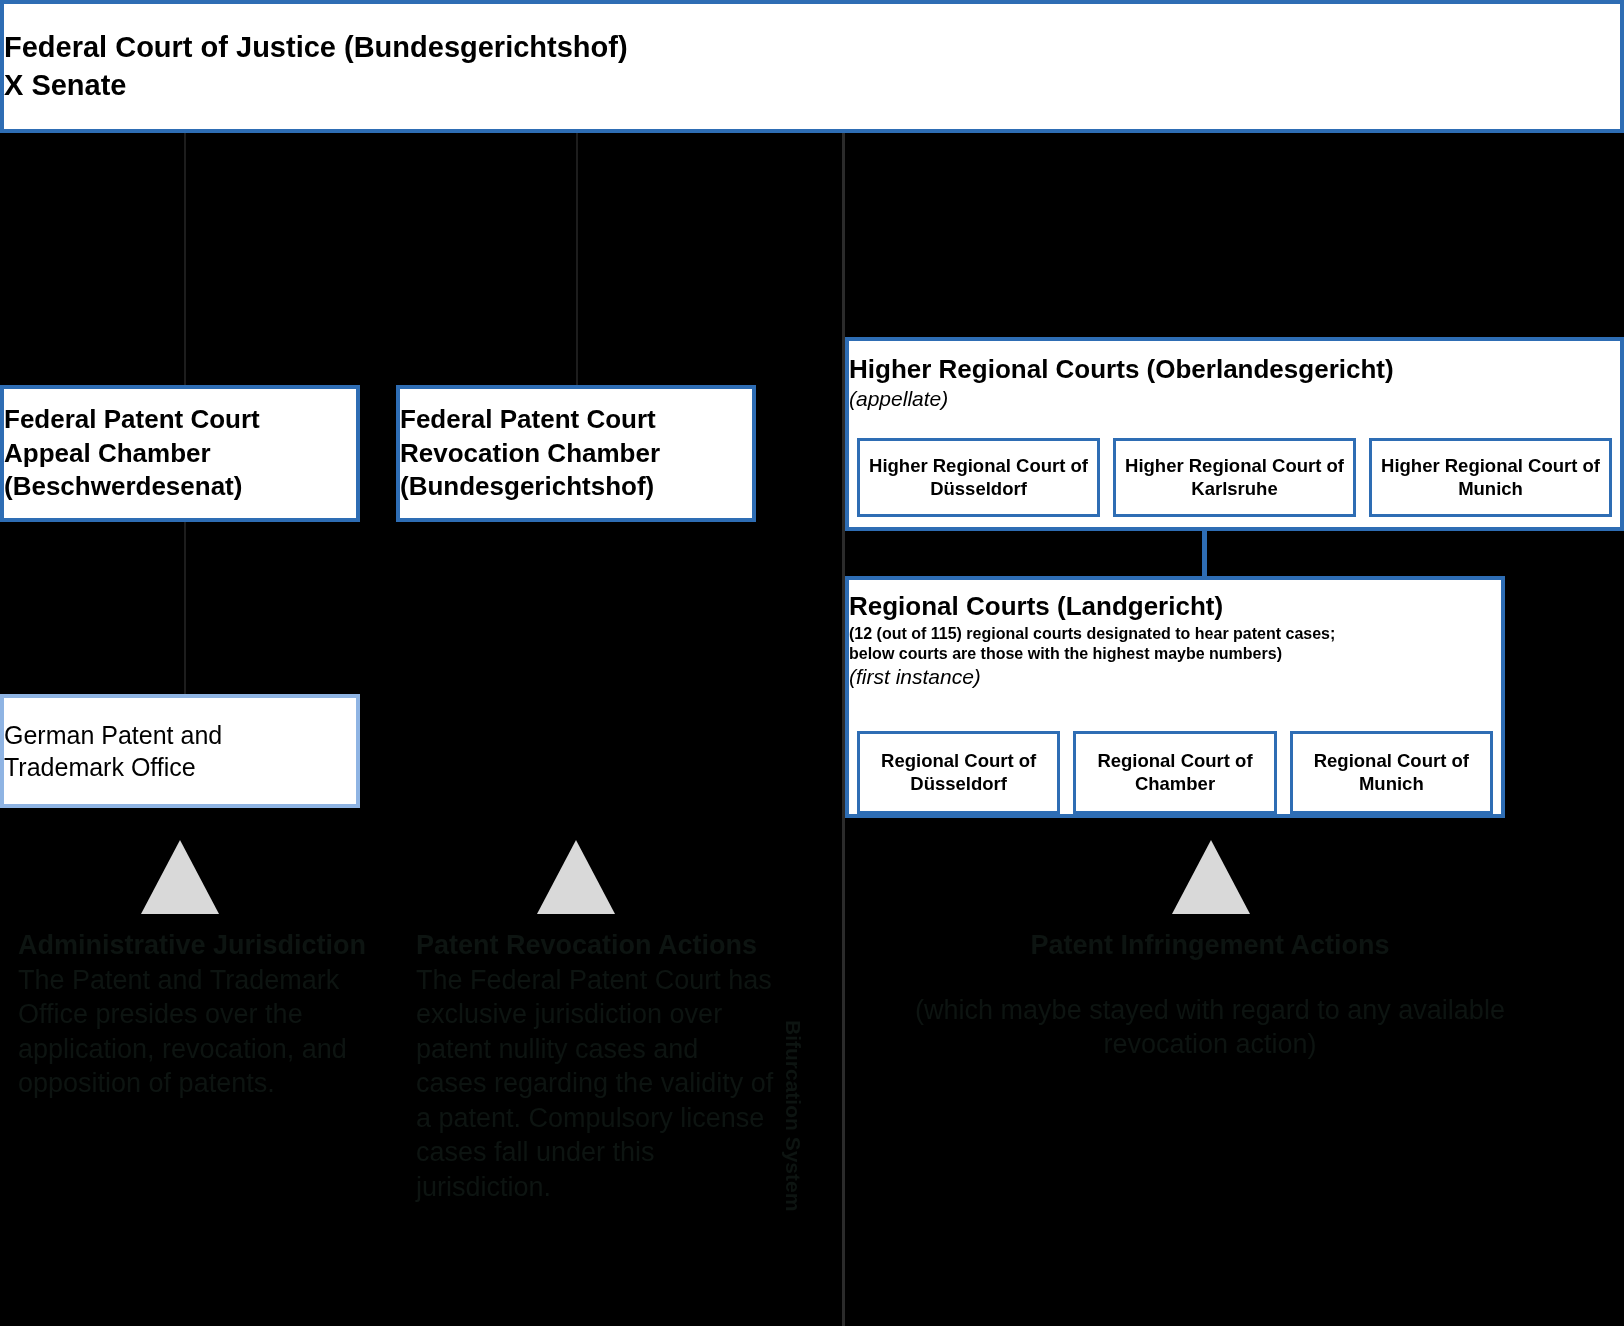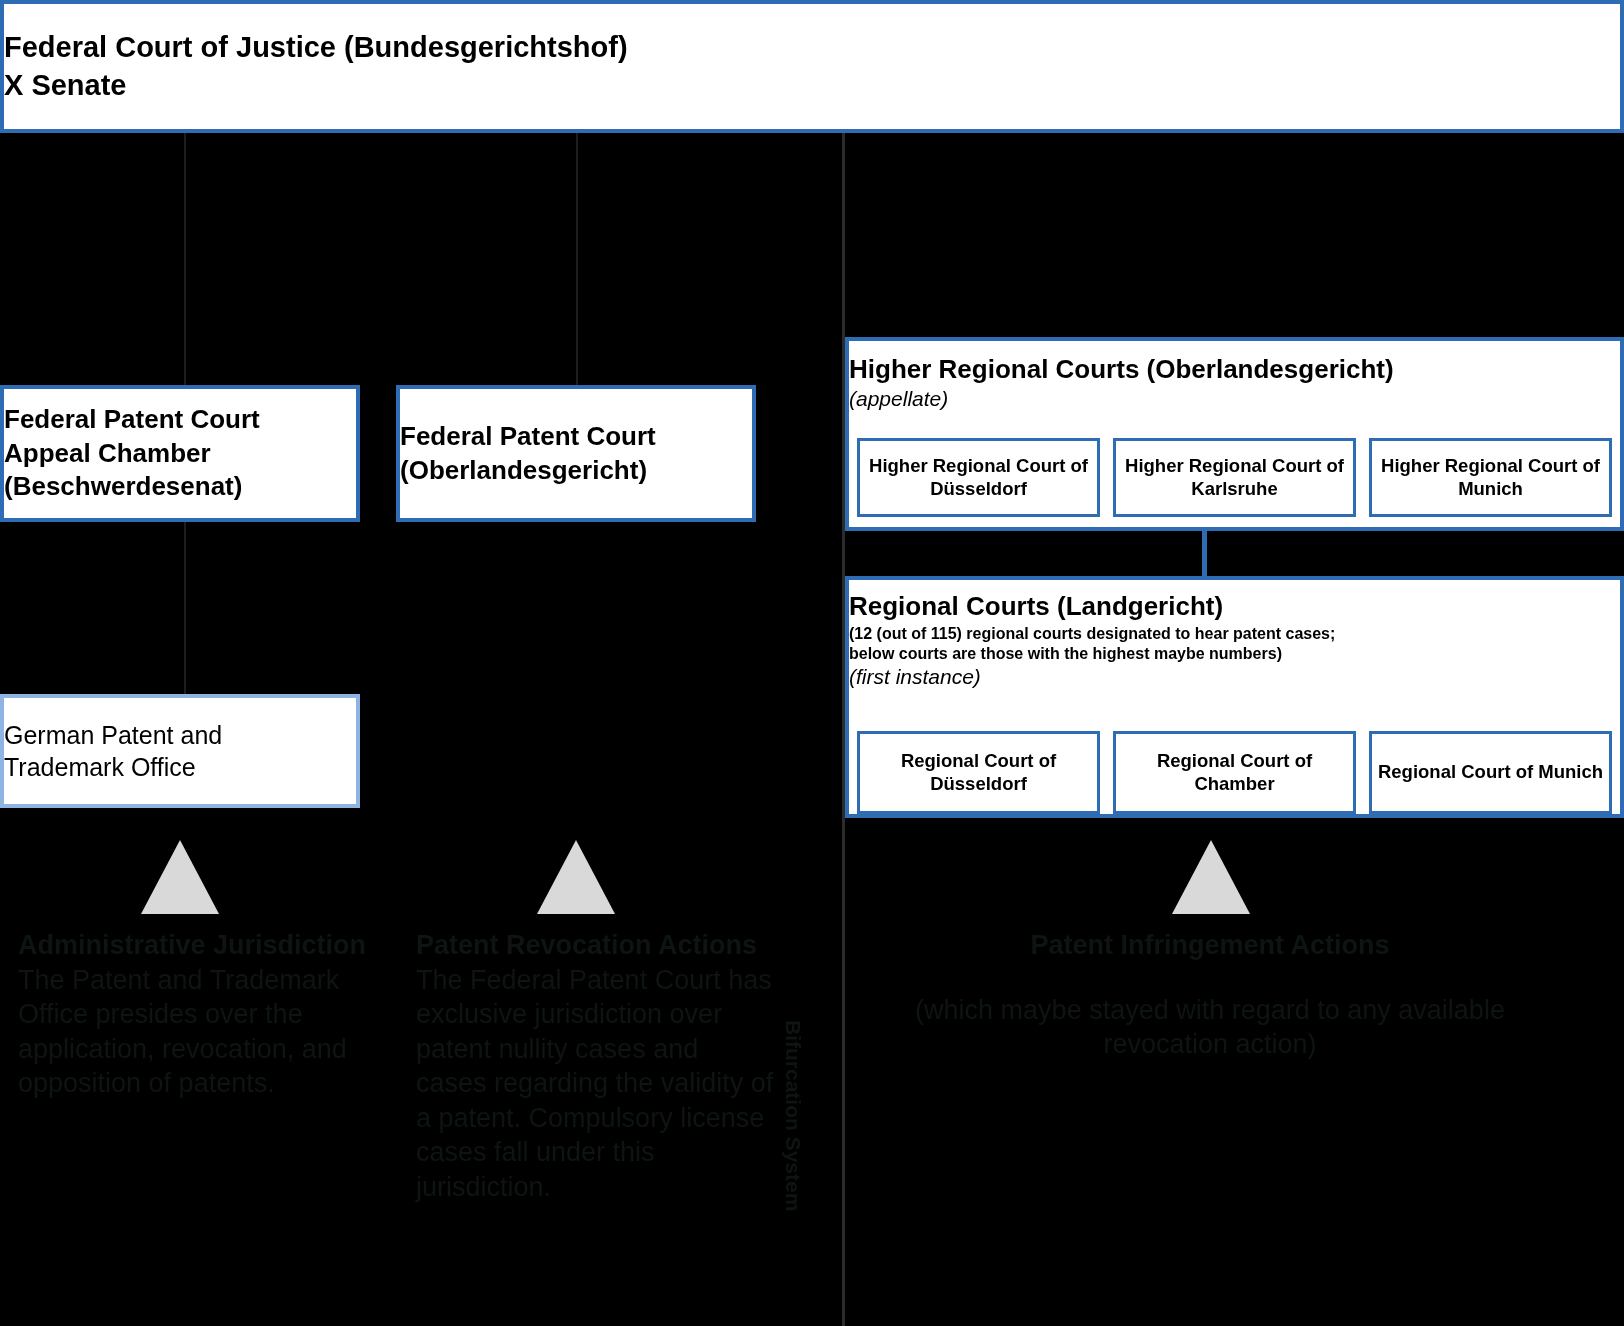--- a/index.html
+++ b/index.html
@@ -73,21 +73,21 @@
 
   
   #higher-regional {
     left: 845px; top: 337px;
     width: 779px; height: 194px;
     justify-content: flex-start;
     padding-top: 12px;
   }
   #regional {
     left: 845px; top: 576px;
-    width: 779px; height: 242px;
+    width: 660px; height: 242px;
     justify-content: flex-start;
     padding-top: 10px;
   }
   .group-title {
     font-size: 26px;
     font-weight: bold;
     line-height: 1.25;
   }
   .group-note {
     font-size: 16px;
@@ -187,21 +187,22 @@
   <div class="divider" style="left:842px; top:133px; width:3px; height:1193px;"></div>
 
   <div class="box box-strong" id="fpc-appeal">
     <span>Federal Patent Court</span>
     <span>Appeal Chamber</span>
     <span>(Beschwerdesenat)</span>
   </div>
 
   <div class="box box-strong" id="fpc-revocation">
     <span>Federal Patent Court</span>
-    <span>(Oberlandesgericht)</span>
+    <span>Revocation Chamber</span>
+    <span>(Bundesgerichtshof)</span>
   </div>
 
   <div class="box box-light" id="dpma">
     <span>German Patent and</span>
     <span>Trademark Office</span>
   </div>
 
   <div class="box box-strong" id="higher-regional">
     <span class="group-title">Higher Regional Courts (Oberlandesgericht)</span>
     <span class="group-sub">(appellate)</span>

